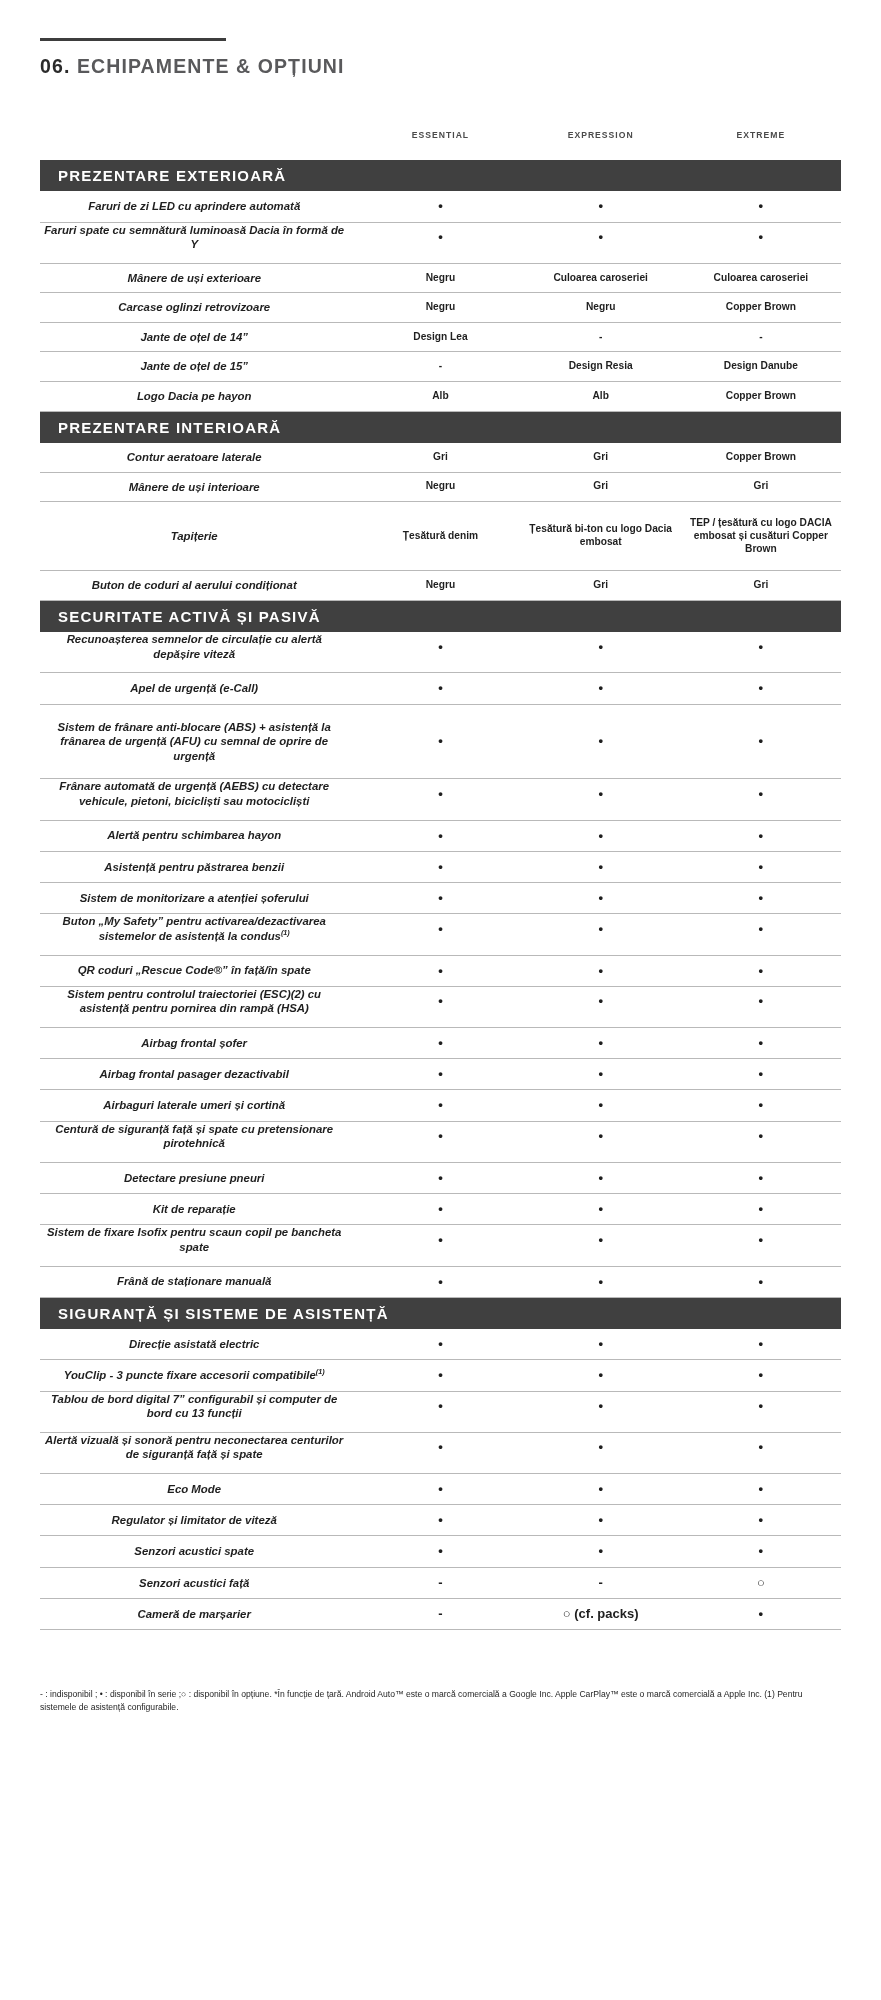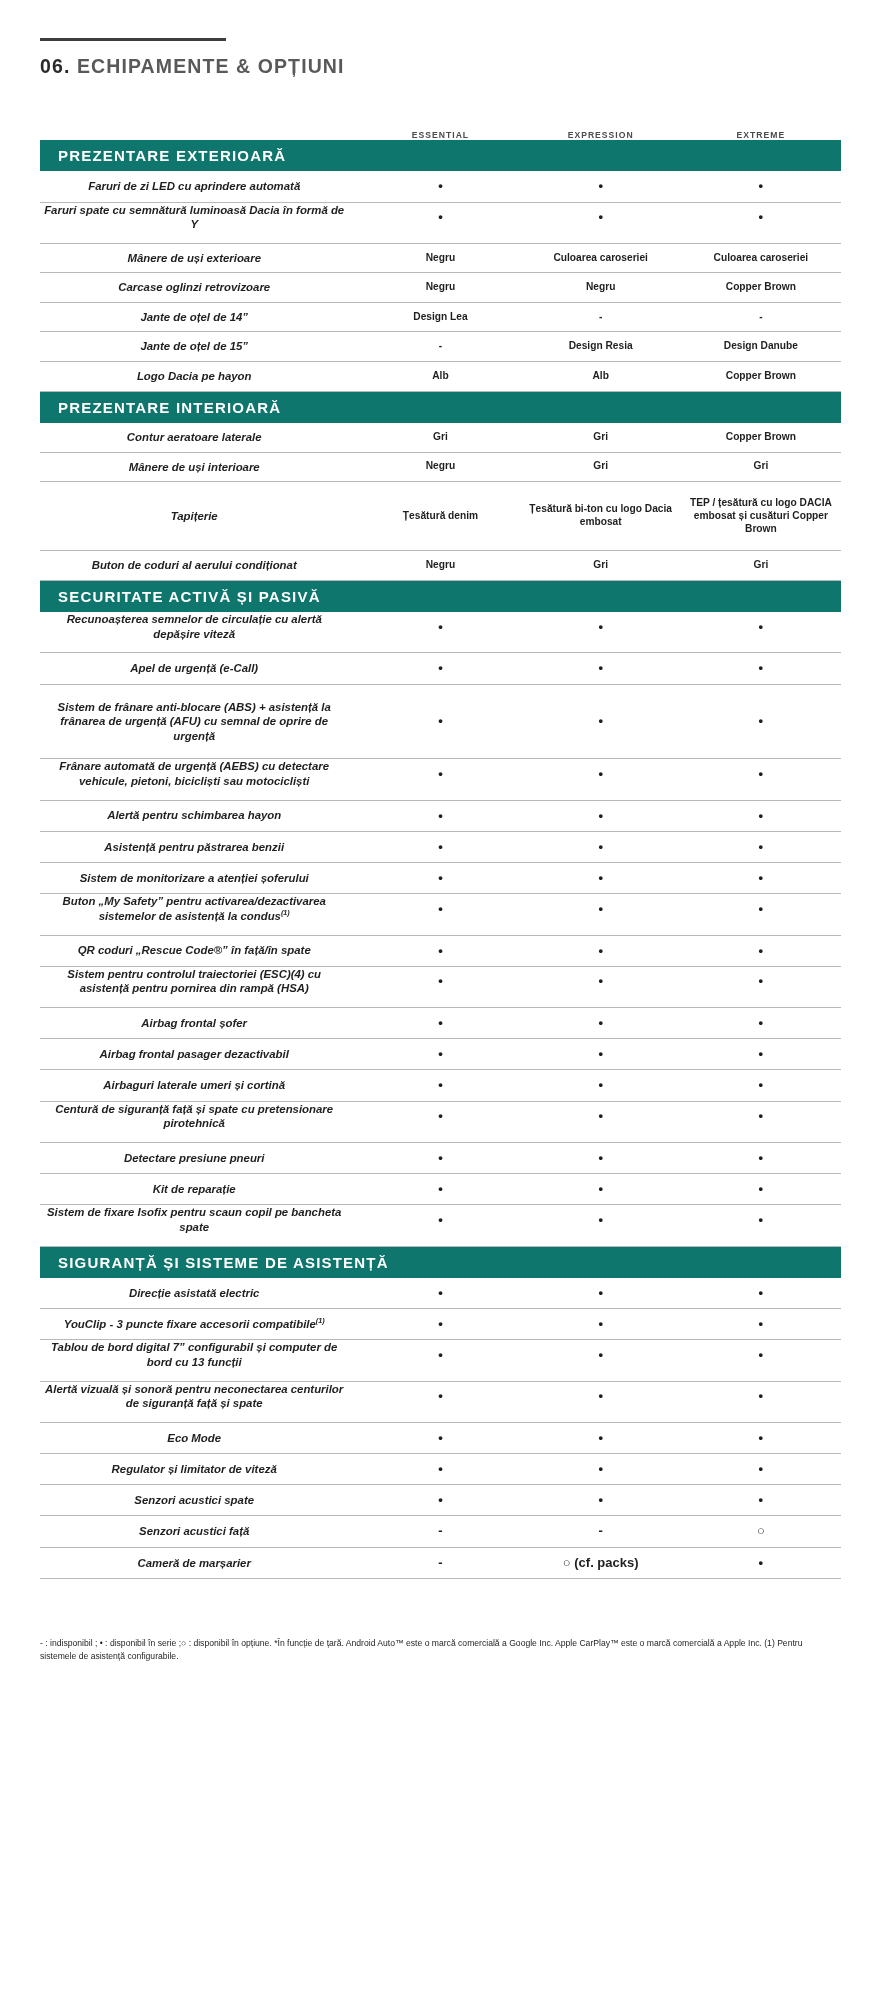--- a/index.html
+++ b/index.html
@@ -53,39 +53,39 @@
   table.spec {
     width: 100%;
     border-collapse: collapse;
     table-layout: fixed;
   }
   table.spec col.c-feature { width: 320px; }
   table.spec col.c-trim    { width: 160px; }
 
   
   .trim-head th {
-    padding: 0 0 0 0;
+    padding: 0 0 20px 0;
     font-size: 8.6px;
     font-weight: 700;
     letter-spacing: 1.0px;
     color: #4a4a4a;
     text-align: center;
     vertical-align: bottom;
     text-transform: uppercase;
     white-space: nowrap;
   }
   .trim-head th.blank { text-align: left; }
 
   
   tr.section-row td {
     padding: 0;
     border: 0;
   }
   .section-band {
-    background: #0f766e;
+    background: #404040;
     color: #ffffff;
     font-size: 15px;
     font-weight: 700;
     letter-spacing: 1.2px;
     text-transform: uppercase;
     padding: 7px 0 7px 18px;
     box-sizing: border-box;
     line-height: 1.15;
     white-space: nowrap;
   }
@@ -294,21 +294,21 @@
             <td class="val dot">•</td>
             <td class="val dot">•</td>
           </tr>
           <tr class="data-row">
             <td class="feature"><span>QR coduri „Rescue Code®” în față/în spate</span></td>
             <td class="val dot">•</td>
             <td class="val dot">•</td>
             <td class="val dot">•</td>
           </tr>
           <tr class="data-row tall">
-            <td class="feature"><span>Sistem pentru controlul traiectoriei (ESC)(4) cu asistență pentru pornirea din rampă (HSA)</span></td>
+            <td class="feature"><span>Sistem pentru controlul traiectoriei (ESC)(2) cu asistență pentru pornirea din rampă (HSA)</span></td>
             <td class="val dot">•</td>
             <td class="val dot">•</td>
             <td class="val dot">•</td>
           </tr>
           <tr class="data-row">
             <td class="feature"><span>Airbag frontal șofer</span></td>
             <td class="val dot">•</td>
             <td class="val dot">•</td>
             <td class="val dot">•</td>
           </tr>
@@ -337,20 +337,26 @@
             <td class="val dot">•</td>
           </tr>
           <tr class="data-row">
             <td class="feature"><span>Kit de reparație</span></td>
             <td class="val dot">•</td>
             <td class="val dot">•</td>
             <td class="val dot">•</td>
           </tr>
           <tr class="data-row tall">
             <td class="feature"><span>Sistem de fixare Isofix pentru scaun copil pe bancheta spate</span></td>
+            <td class="val dot">•</td>
+            <td class="val dot">•</td>
+            <td class="val dot">•</td>
+          </tr>
+          <tr class="data-row">
+            <td class="feature"><span>Frână de staționare manuală</span></td>
             <td class="val dot">•</td>
             <td class="val dot">•</td>
             <td class="val dot">•</td>
           </tr>
           <tr class="section-row">
             <td colspan="4">
               <div class="section-band">SIGURANȚĂ ȘI SISTEME DE ASISTENȚĂ</div>
             </td>
           </tr>
           <tr class="data-row">

